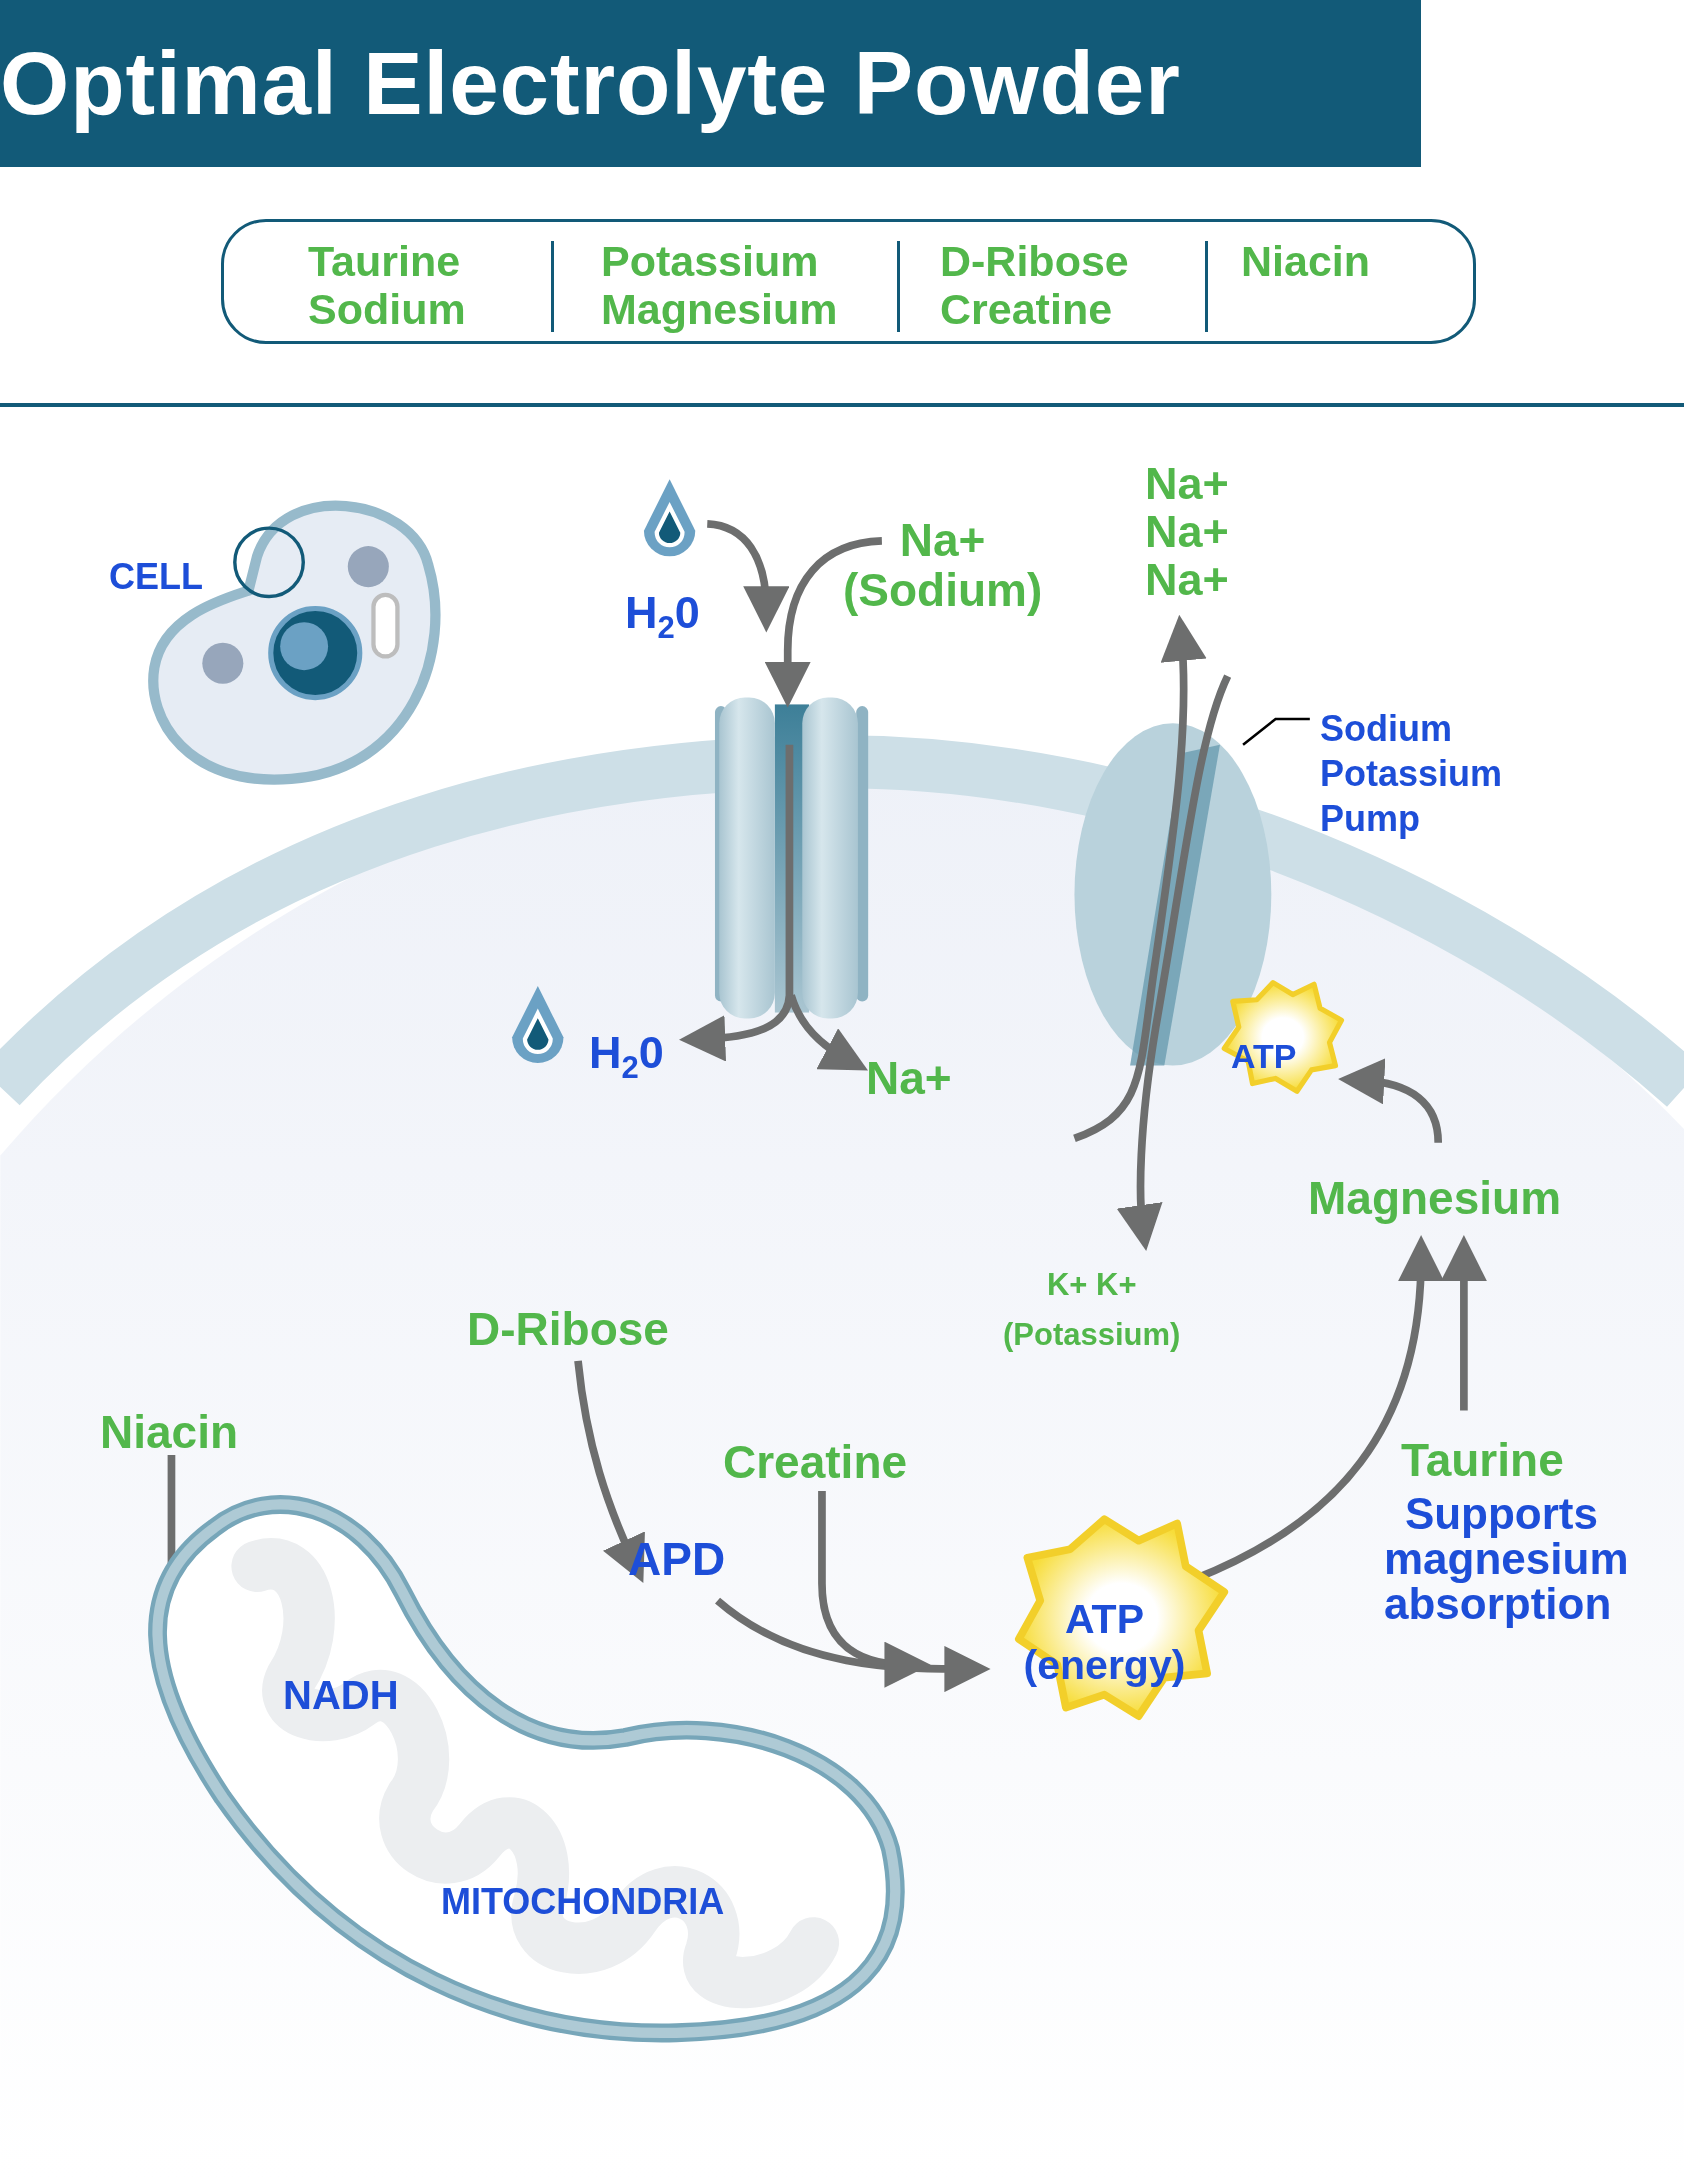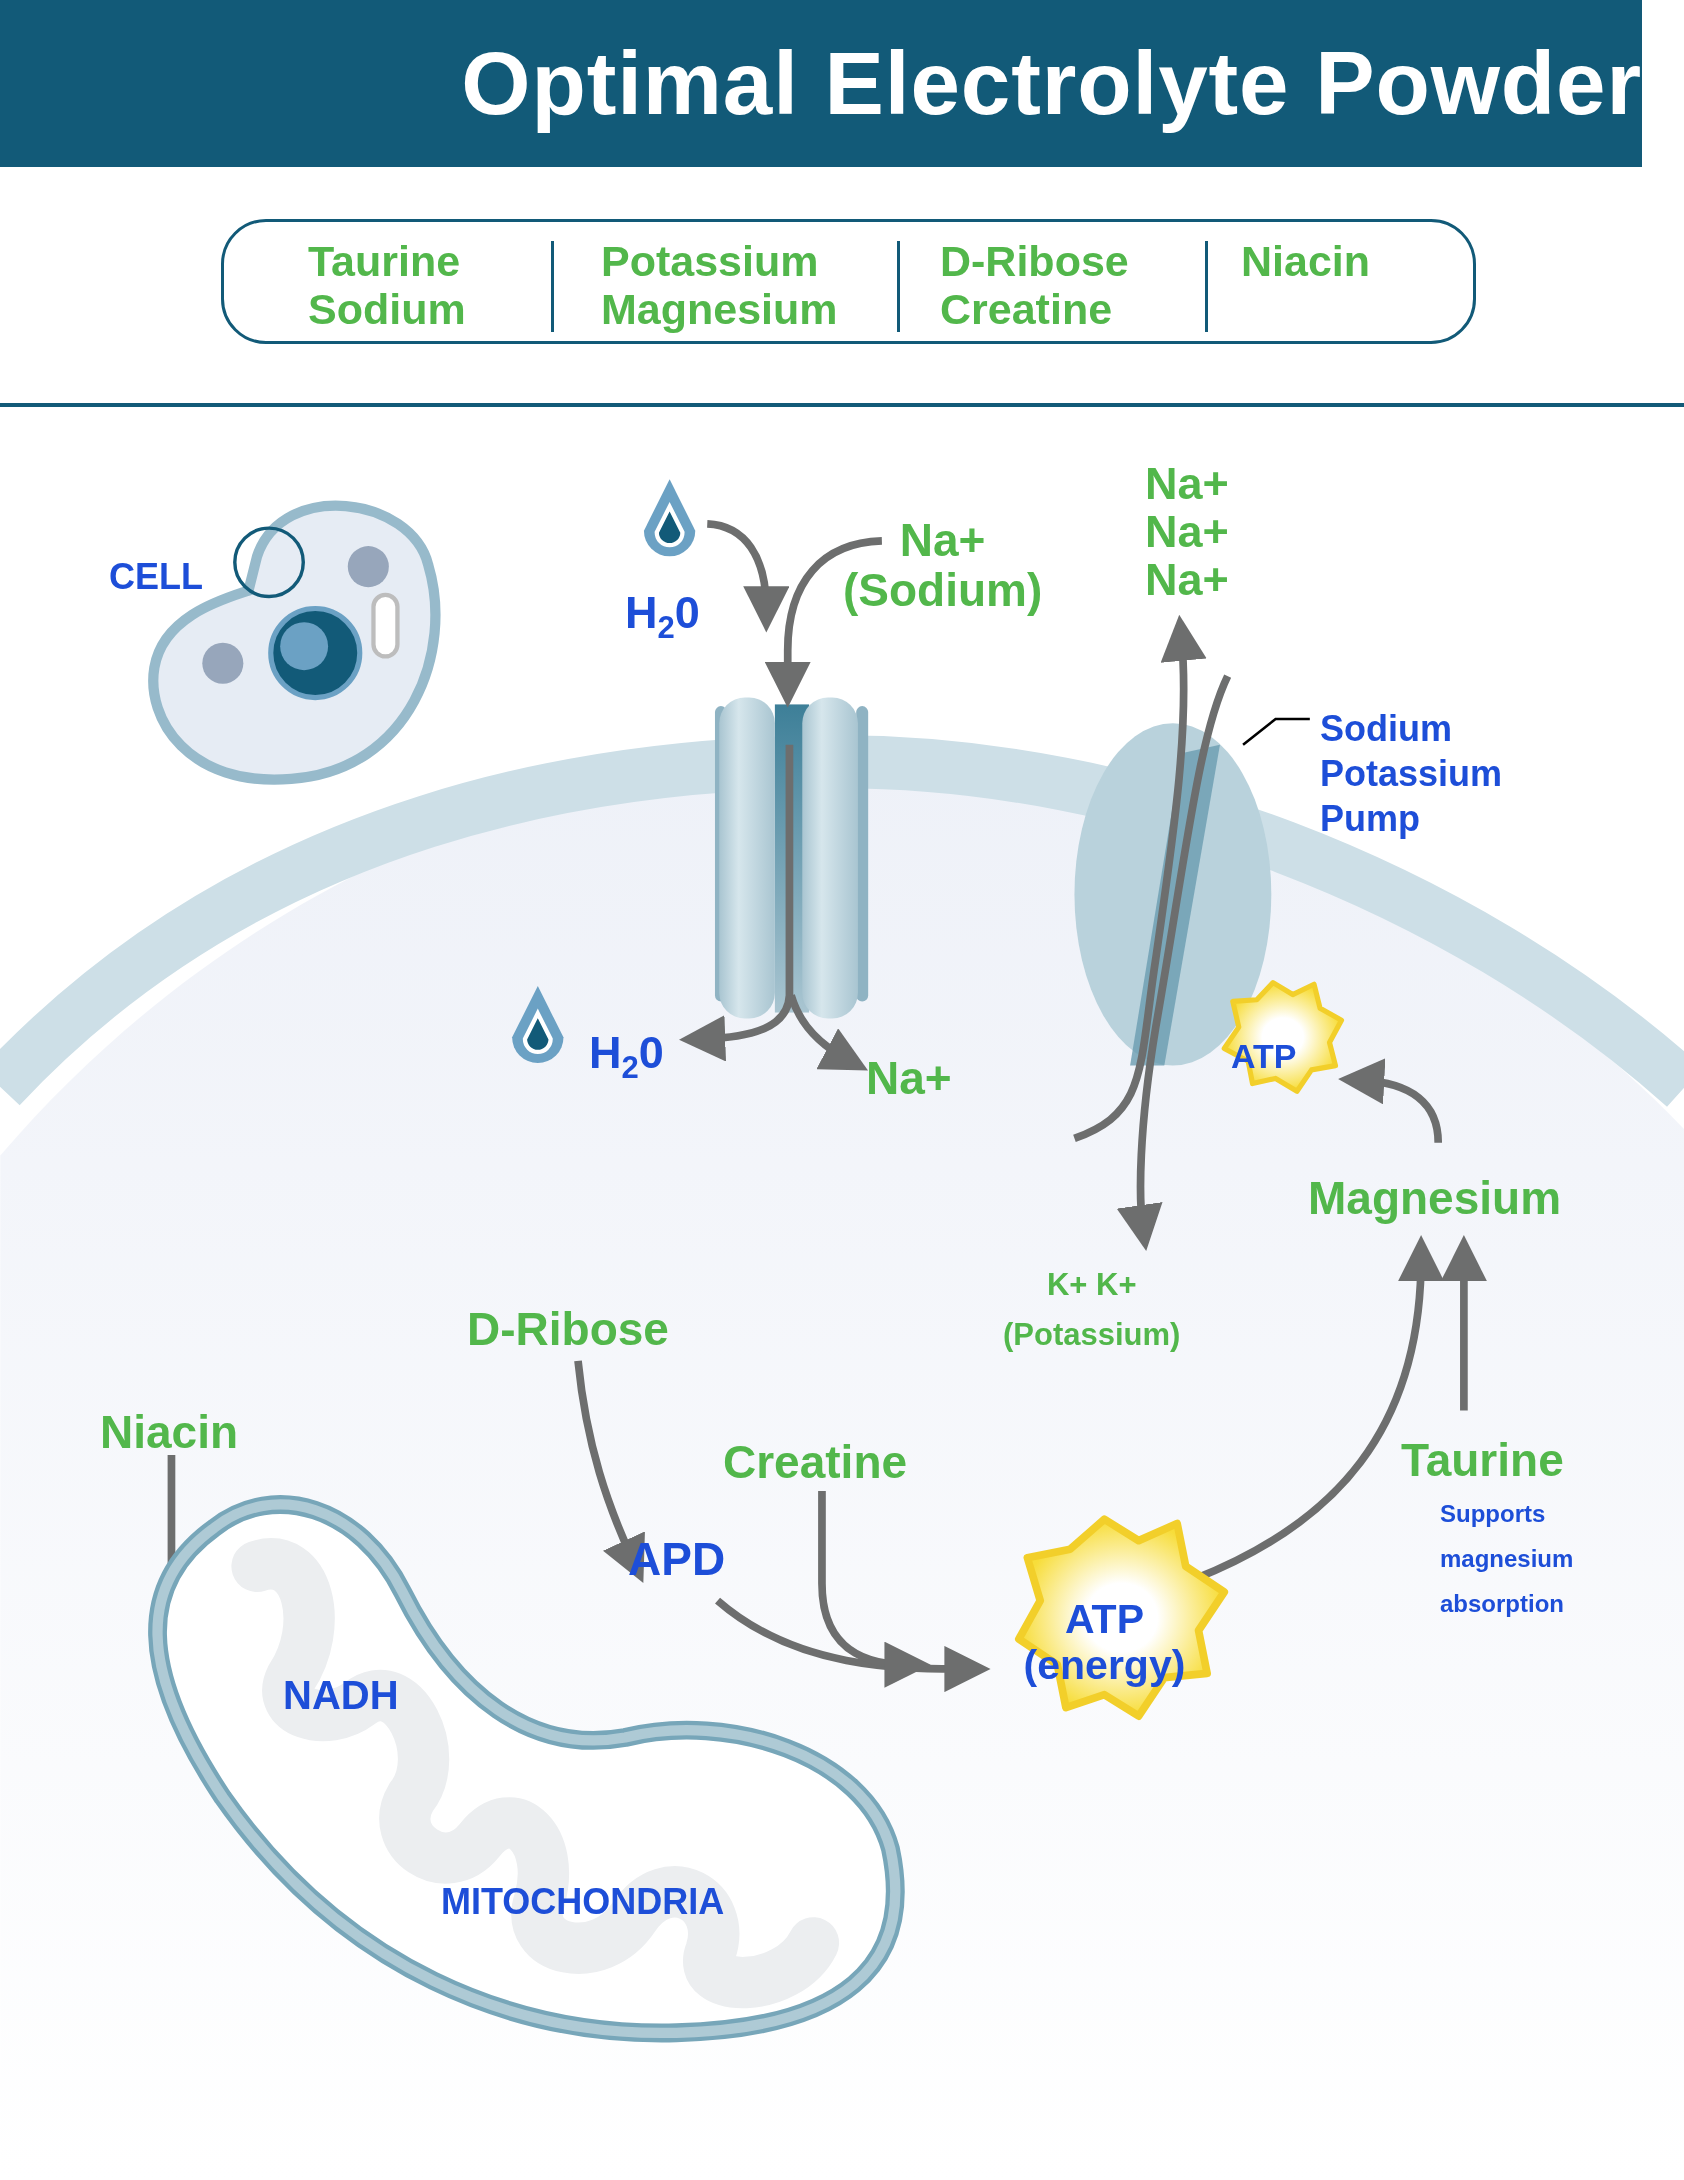--- a/index.html
+++ b/index.html
@@ -1,19 +1,19 @@
 <!DOCTYPE html>
 <html style="font-size:13.7px"><head>
 <meta charset="utf-8">
 <style>
   html, body { margin: 0; padding: 0; background: #ffffff; }
   body { width: 1685px; height: 2180px; position: relative; overflow: hidden;
          font-family: "Liberation Sans", "DejaVu Sans", sans-serif; }
-  .header { position: absolute; left: 0; top: 0; width: 1642px; height: 167px;
-            background: #125a78; display: flex; align-items: center; justify-content: flex-end; }
+  .header { position: absolute; left: 0; top: 0; width: 1421px; height: 167px;
+            background: #125a78; display: flex; align-items: center; justify-content: flex-start; }
   .header h1 { margin: 0; color: #ffffff; font-size: 89px; font-weight: bold; letter-spacing: 0.9px; }
   .ingredients { position: absolute; left: 221px; top: 219px; width: 1255px; height: 125px;
                  border: 3.4px solid #125a78; border-radius: 45px; box-sizing: border-box; }
   .ing-col { position: absolute; top: 15.4px; color: #52b74b; font-size: 43px; font-weight: bold; line-height: 48px; }
   .ing-div { position: absolute; top: 19px; width: 3.4px; height: 91px; background: #125a78; }
   .rule { position: absolute; left: 0; top: 403px; width: 1685px; height: 4.3px; background: #125a78; }
   svg.diagram { position: absolute; left: 0; top: 0; }
   .lbl { position: absolute; font-weight: bold; white-space: nowrap; margin-top: 8px; }
   .green { color: #52b74b; }
   .black { color: #1d4ed8; }
@@ -186,20 +186,20 @@
 
 <div class="lbl black" style="left:628px;top:1524px;font-size:46px">APD</div>
 <div class="lbl black" style="left:283px;top:1665px;font-size:40px">NADH</div>
 
 <div class="lbl black" style="left:1019px;top:1588px;width:171px;font-size:41px;line-height:46px;text-align:center">
   <div>ATP</div>
   <div>(energy)</div>
 </div>
 
 <div class="lbl green" style="left:1401px;top:1425px;font-size:46px">Taurine</div>
-<div class="lbl black" style="left:1440px;top:1483px;width:214px;font-size:24px;line-height:45px;text-align:left">
+<div class="lbl black" style="left:1384px;top:1483px;width:214px;font-size:44px;line-height:45px;text-align:right">
   <div>Supports</div>
   <div>magnesium</div>
   <div>absorption</div>
 </div>
 
 <div class="lbl navy" style="left:441px;top:1873px;font-size:36px">MITOCHONDRIA</div>
 
 
 </body></html>

